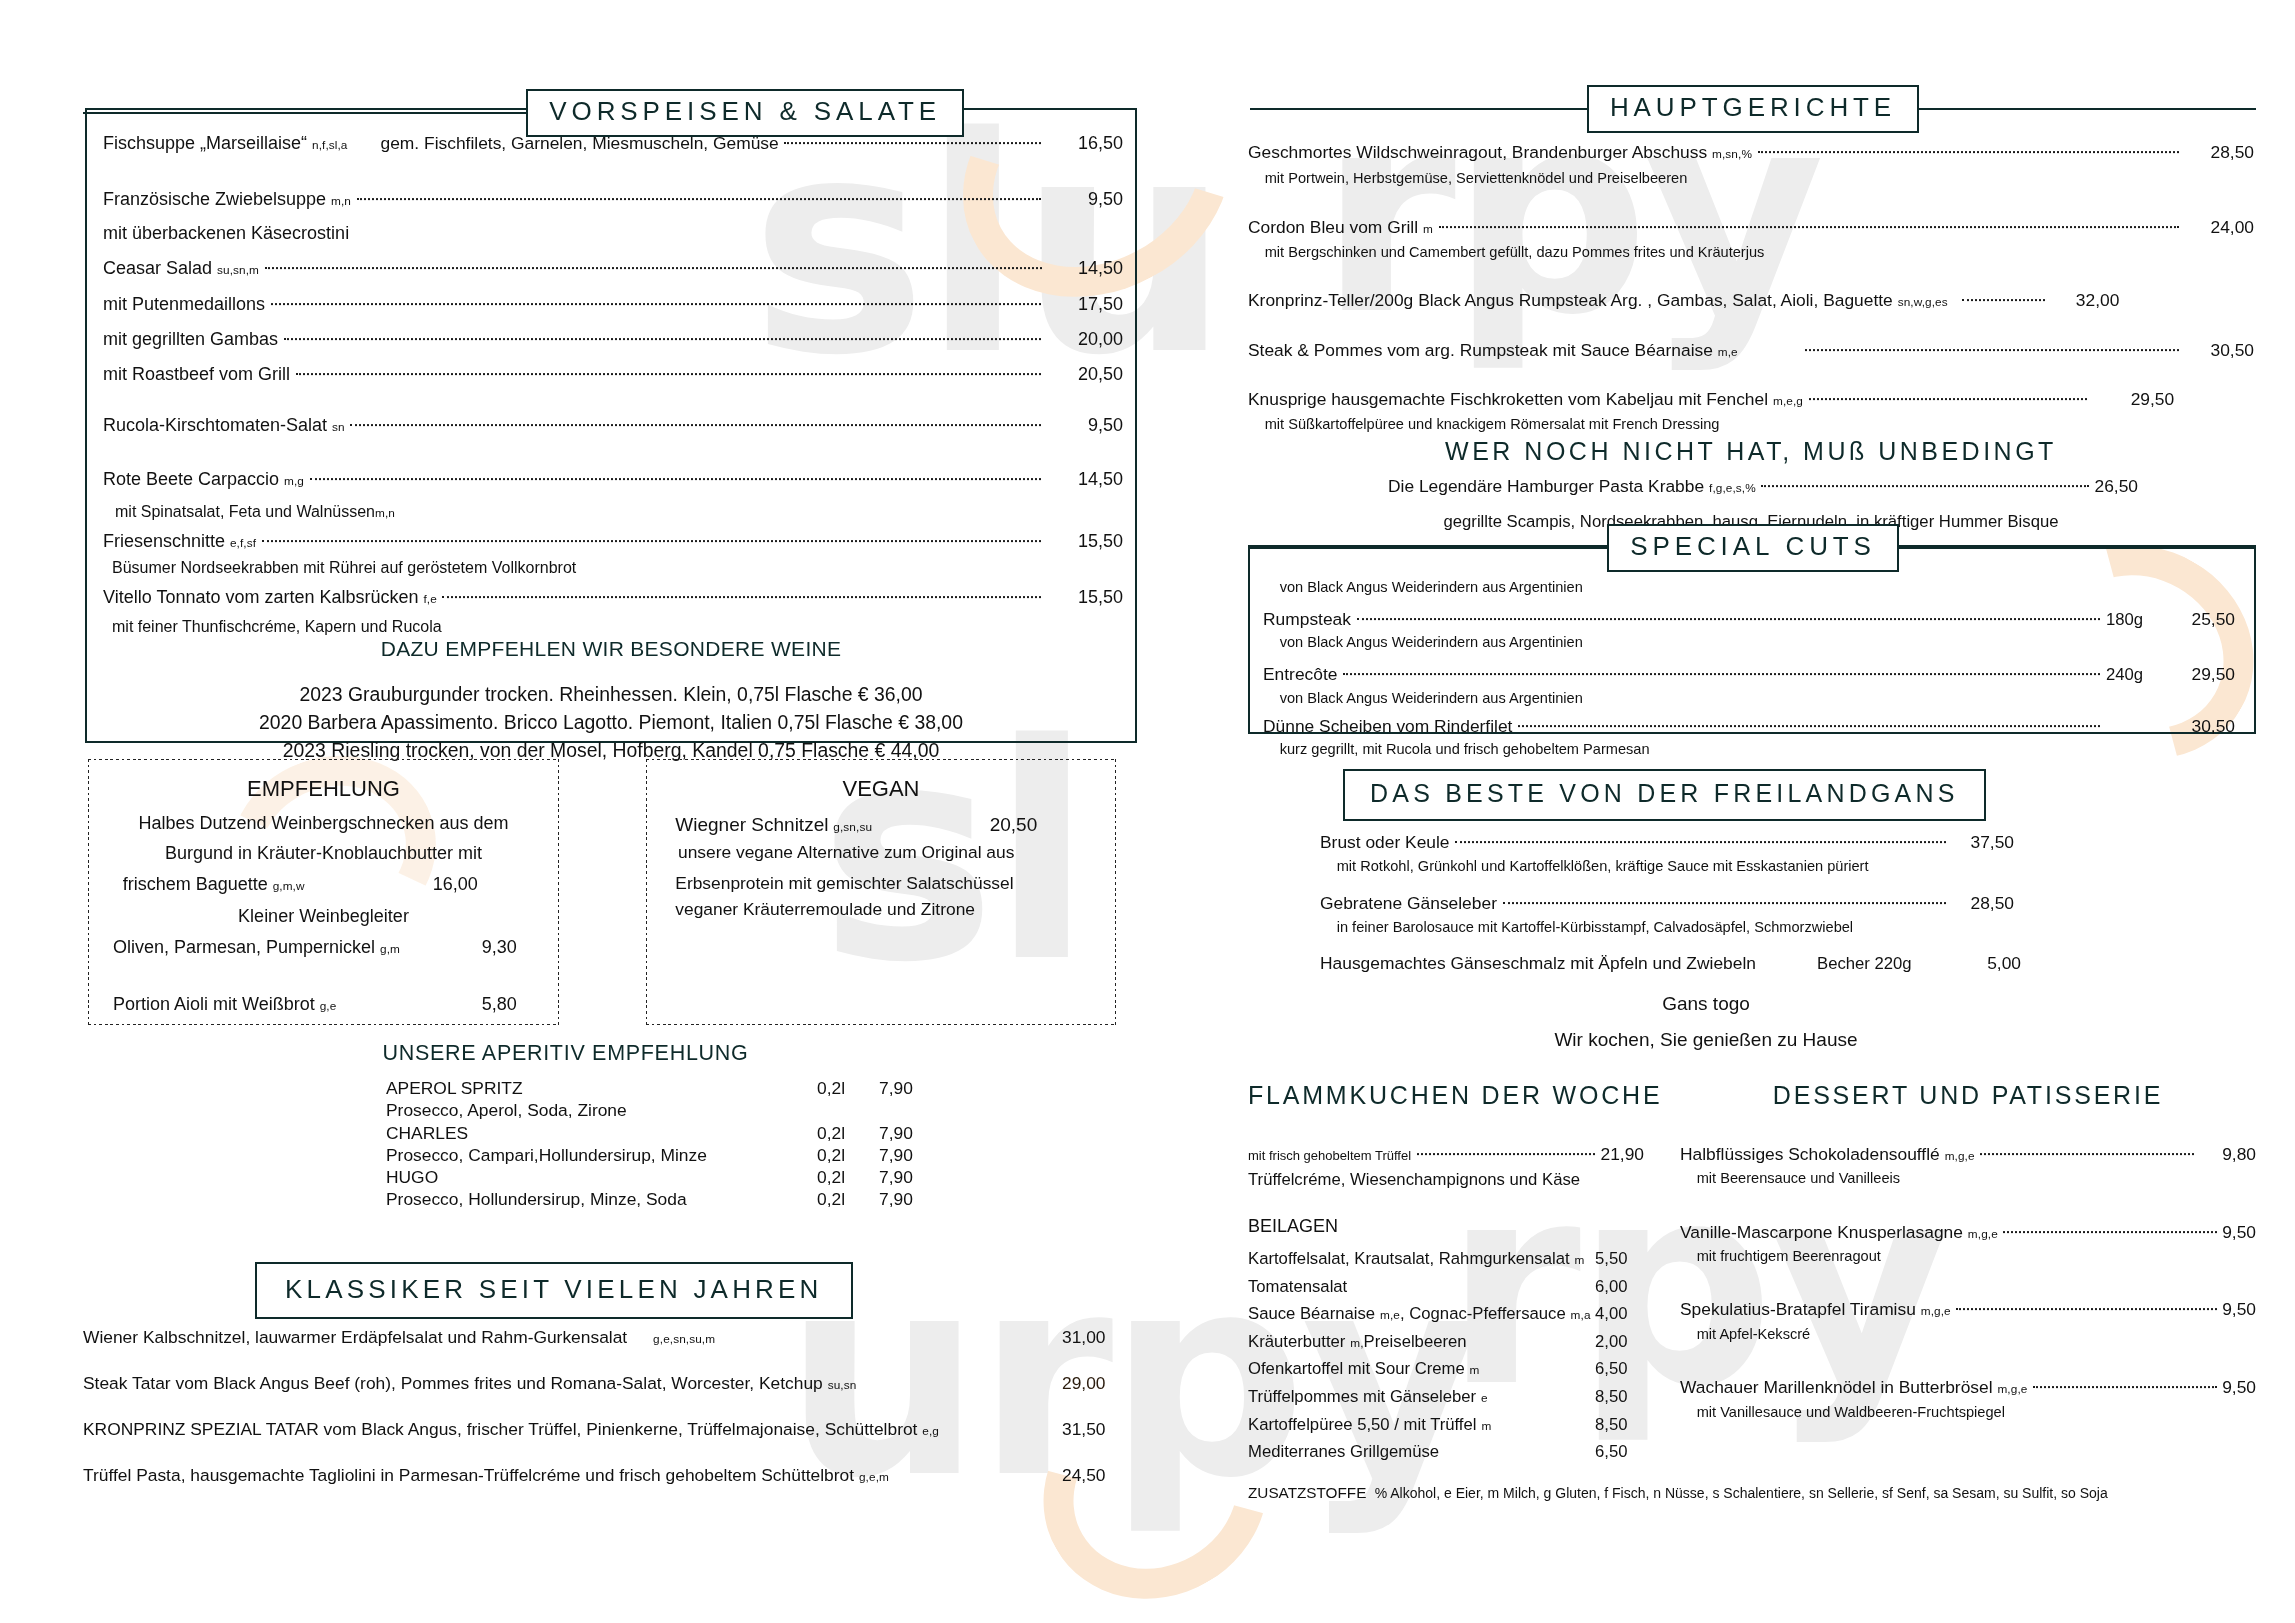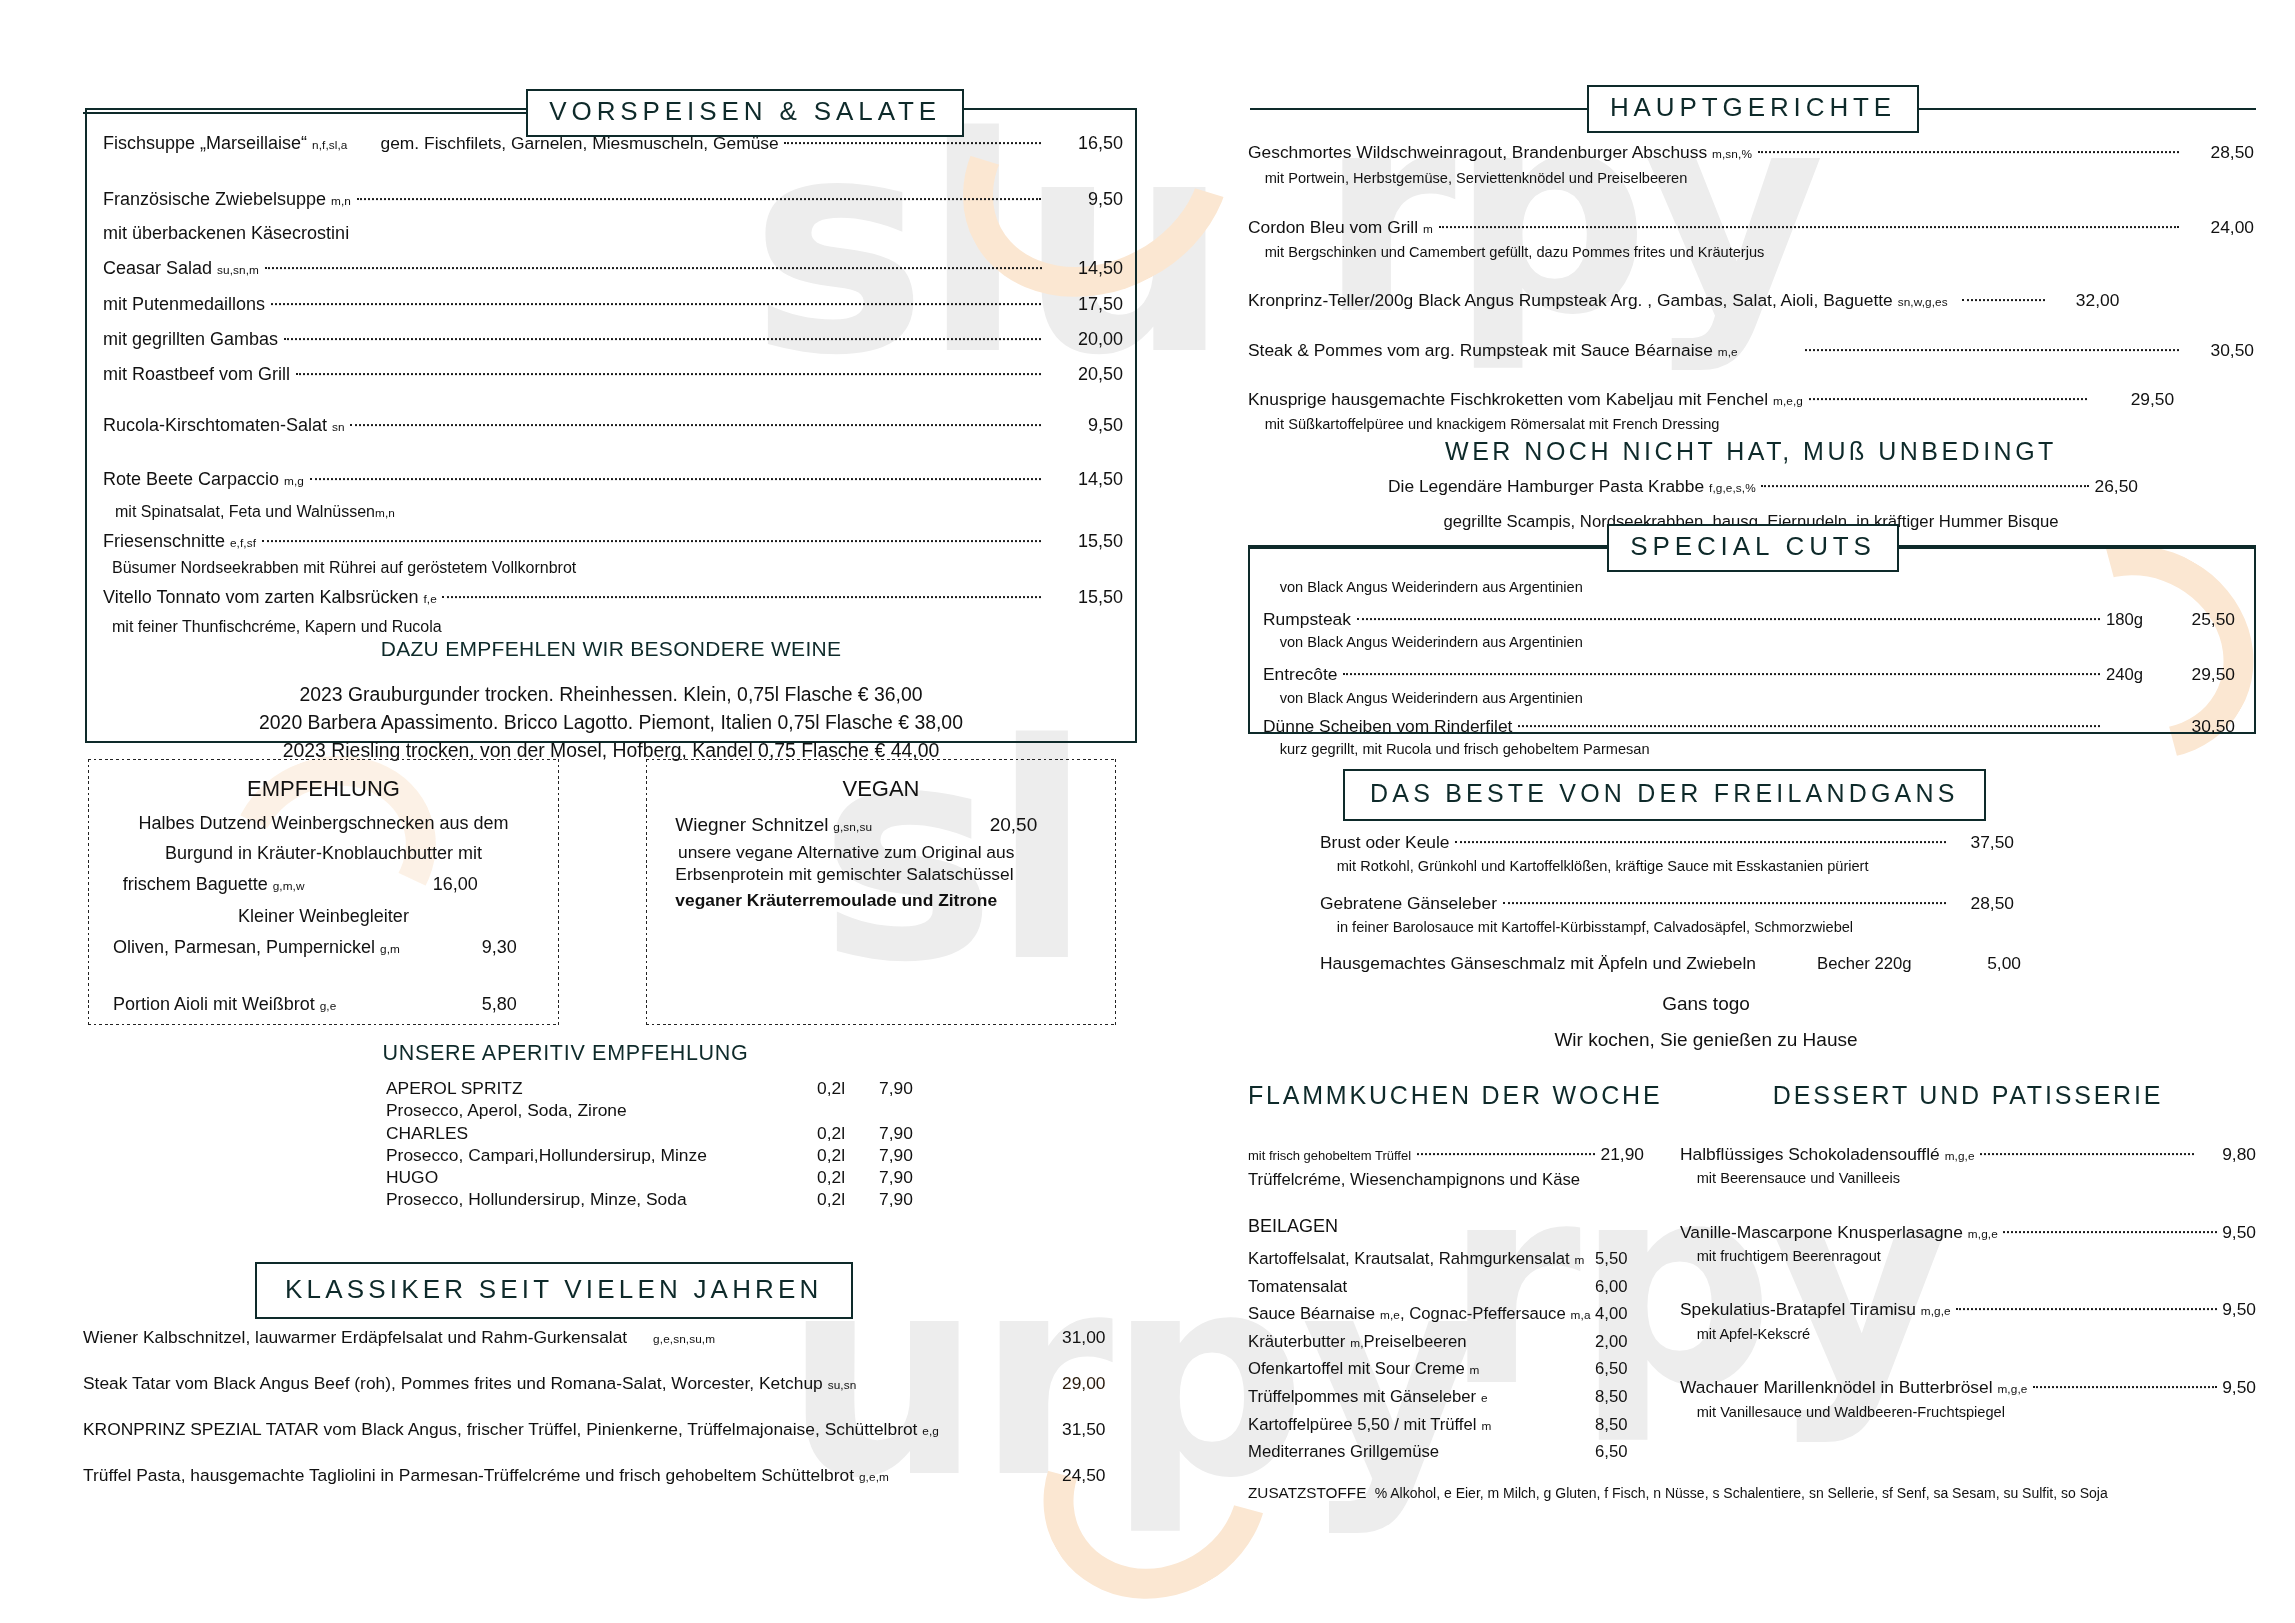--- a/index.html
+++ b/index.html
@@ -222,22 +222,22 @@
 
     <div class="wavybox" style="position:absolute;left:646px;top:759px;width:470px;height:266px;">
       <div class="centered" style="font-size:22px;margin-top:4.2px;">VEGAN</div>
       <div style="display:flex;align-items:baseline;margin-top:12.5px;padding-left:14px;">
         <span style="font-size:19px;">Wiegner Schnitzel</span>
         <span class="alg">g,sn,su</span>
         <span style="flex:1 1 auto;"></span>
         <span style="font-size:19px;width:111px;">20,50</span>
       </div>
       <div style="font-size:17.4px;margin-top:6.2px;padding-left:16.7px;">unsere vegane Alternative zum Original aus</div>
-      <div style="font-size:17.4px;margin-top:1px;padding-left:14px;">Erbsenprotein mit gemischter Salatschüssel</div>
-      <div style="font-size:17.4px;margin-top:4.9px;padding-left:14px;font-weight:bold;">veganer Kräuterremoulade und Zitrone</div>
+      <div style="font-size:17.4px;margin-top:10px;padding-left:14px;">Erbsenprotein mit gemischter Salatschüssel</div>
+      <div style="font-size:17.4px;margin-top:4.9px;padding-left:14px;">veganer Kräuterremoulade und Zitrone</div>
     </div>
 
     <div style="position:absolute;left:236px;top:1041px;width:659px;font-size:21.5px;letter-spacing:0.7px;" class="centered green">UNSERE APERITIV  EMPFEHLUNG</div>
 
     <div style="position:absolute;left:386px;top:1077px;width:555px;">
       <div style="display:flex;font-size:17.4px;line-height:1.28;">
         <span style="flex:1 1 auto;">APEROL SPRITZ</span>
         <span style="width:62px;">0,2l</span>
         <span style="width:62px;">7,90</span>
       </div>

